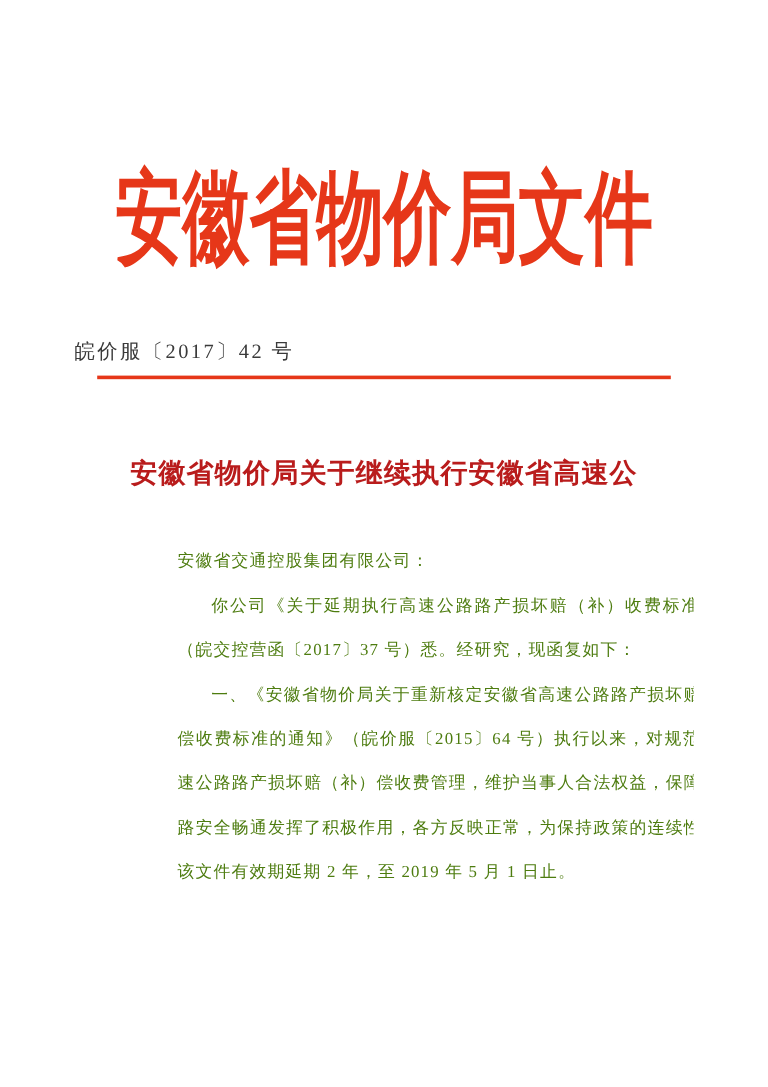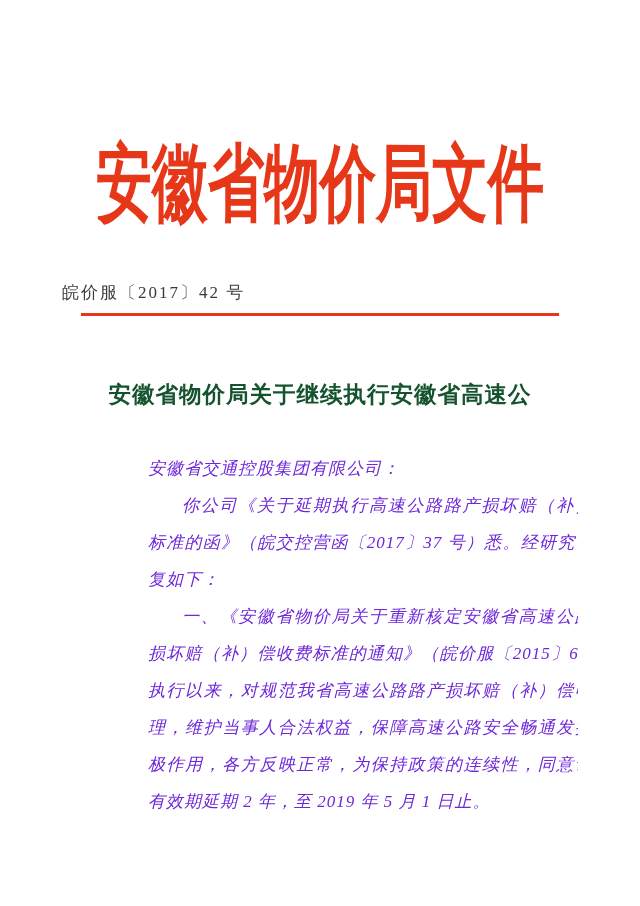--- a/index.html
+++ b/index.html
@@ -45,35 +45,34 @@
     width: 478px;
     height: 3px;
     margin: 8px auto 0 auto;
     background: #e63719;
   }
   
   .doc-title {
     margin-top: 60px;
     text-align: center;
     font-weight: bold;
-    color: #14532d;
+    color: #b91c1c;
     font-size: 22.5px;
     line-height: 38px;
     letter-spacing: 1px;
   }
   
   .body-block {
     margin: 36px 72px 0 86px;
     width: 482px;
-    font-size: 17px;
+    font-size: 14px;
     line-height: 37px;
     letter-spacing: 1px;
-    color: #6d28d9;
+    color: #4d7c0f;
     text-align: justify;
-    font-style: italic;
   }
   .body-block p {
     margin: 0;
     padding: 0;
   }
   .body-block p.indent {
     text-indent: 2em;
   }
 </style>
 </head>

